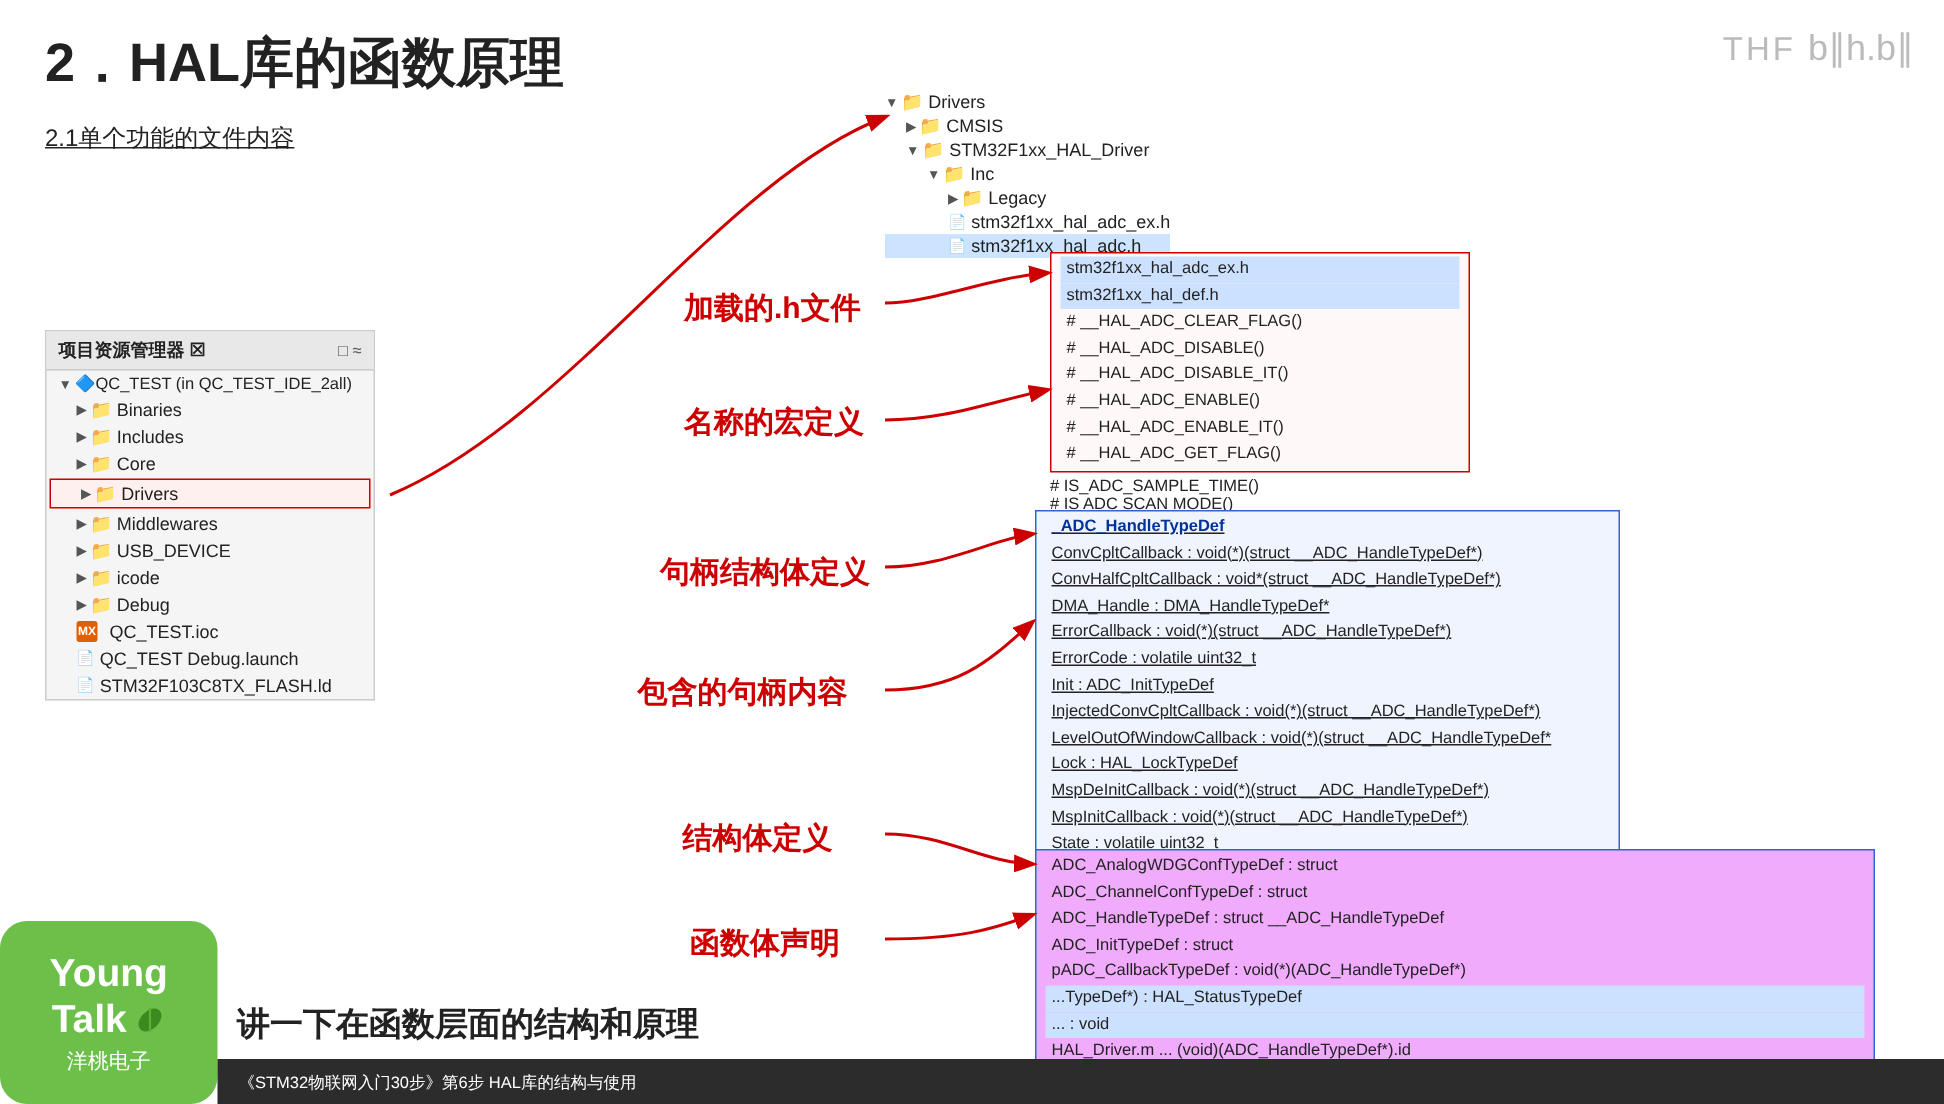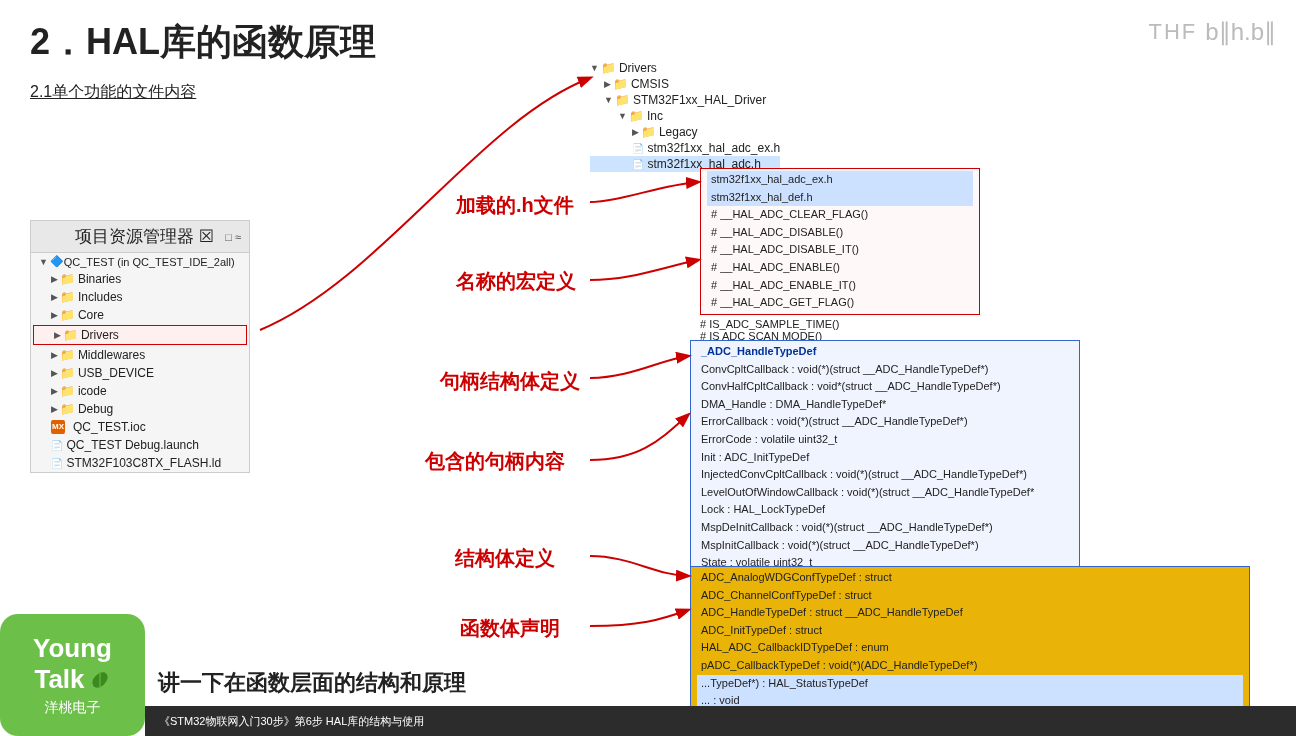--- a/index.html
+++ b/index.html
@@ -105,23 +105,22 @@
     .panel-header {
       background: #e8e8e8;
       padding: 4px 8px;
       font-size: 12px;
       display: flex;
       align-items: center;
       justify-content: space-between;
       border-bottom: 1px solid #ccc;
     }
     .panel-header-title {
-      font-weight: normal;
-      font-size: 17px;
-      margin-left: 36px;
+      font-weight: bold;
+      font-size: 12px;
     }
     .panel-header-icons {
       display: flex;
       gap: 6px;
       color: #555;
       font-size: 11px;
     }
     .tree-item {
       padding: 2px 0;
       display: flex;
@@ -170,21 +169,21 @@
     .code-box-blue {
       position: absolute;
       background: #f0f4ff;
       border: 1.5px solid #3366cc;
       font-size: 11px;
       color: #222;
       padding: 2px 6px;
     }
     .code-box-blue2 {
       position: absolute;
-      background: #eab308;
+      background: #f0abfc;
       border: 1.5px solid #3366cc;
       font-size: 11px;
       color: #222;
       padding: 2px 6px;
     }
 
     .code-line { line-height: 1.6; padding: 0 4px; }
     .code-line.selected { background: #cce0ff; }
     .code-line.bold-blue { color: #003399; font-weight: bold; }
 
@@ -333,42 +332,41 @@
   <div class="code-line"># __HAL_ADC_ENABLE()</div>
   <div class="code-line"># __HAL_ADC_ENABLE_IT()</div>
   <div class="code-line"># __HAL_ADC_GET_FLAG()</div>
 </div>
 
 <div style="position:absolute; top:318px; left:700px; font-size:11px; color:#222;">
   <div># IS_ADC_SAMPLE_TIME()</div>
   <div># IS ADC SCAN MODE()</div>
 </div>
 
-<div class="code-box-blue" style="top:340px; left:690px; width:390px;">
+<div class="code-box-blue" style="top:340px; left:690px; width:390px;text-decoration:underline;">
   <div class="code-line bold-blue">_ADC_HandleTypeDef</div>
   <div class="code-line">ConvCpltCallback : void(*)(struct __ADC_HandleTypeDef*)</div>
   <div class="code-line">ConvHalfCpltCallback : void*(struct __ADC_HandleTypeDef*)</div>
   <div class="code-line">DMA_Handle : DMA_HandleTypeDef*</div>
   <div class="code-line">ErrorCallback : void(*)(struct __ADC_HandleTypeDef*)</div>
   <div class="code-line">ErrorCode : volatile uint32_t</div>
   <div class="code-line">Init : ADC_InitTypeDef</div>
   <div class="code-line">InjectedConvCpltCallback : void(*)(struct __ADC_HandleTypeDef*)</div>
   <div class="code-line">LevelOutOfWindowCallback : void(*)(struct __ADC_HandleTypeDef*</div>
   <div class="code-line">Lock : HAL_LockTypeDef</div>
   <div class="code-line">MspDeInitCallback : void(*)(struct __ADC_HandleTypeDef*)</div>
   <div class="code-line">MspInitCallback : void(*)(struct __ADC_HandleTypeDef*)</div>
   <div class="code-line">State : volatile uint32_t</div>
 </div>
 
 <div class="code-box-blue2" style="top:566px; left:690px; width:560px;">
   <div class="code-line">ADC_AnalogWDGConfTypeDef : struct</div>
   <div class="code-line">ADC_ChannelConfTypeDef : struct</div>
   <div class="code-line">ADC_HandleTypeDef : struct __ADC_HandleTypeDef</div>
   <div class="code-line">ADC_InitTypeDef : struct</div>
-  <div class="code-line">HAL_ADC_CallbackIDTypeDef : enum</div>
   <div class="code-line">pADC_CallbackTypeDef : void(*)(ADC_HandleTypeDef*)</div>
   <div class="code-line selected">...TypeDef*) : HAL_StatusTypeDef</div>
   <div class="code-line selected">... : void</div>
   <div class="code-line">HAL_Driver.m ... (void)(ADC_HandleTypeDef*).id</div>
 </div>
 
 <div class="ann-label" style="top:192px; left:456px;">加载的.h文件</div>
 <div class="ann-label" style="top:268px; left:456px;">名称的宏定义</div>
 <div class="ann-label" style="top:368px; left:440px;">句柄结构体定义</div>
 <div class="ann-label" style="top:448px; left:425px;">包含的句柄内容</div>

